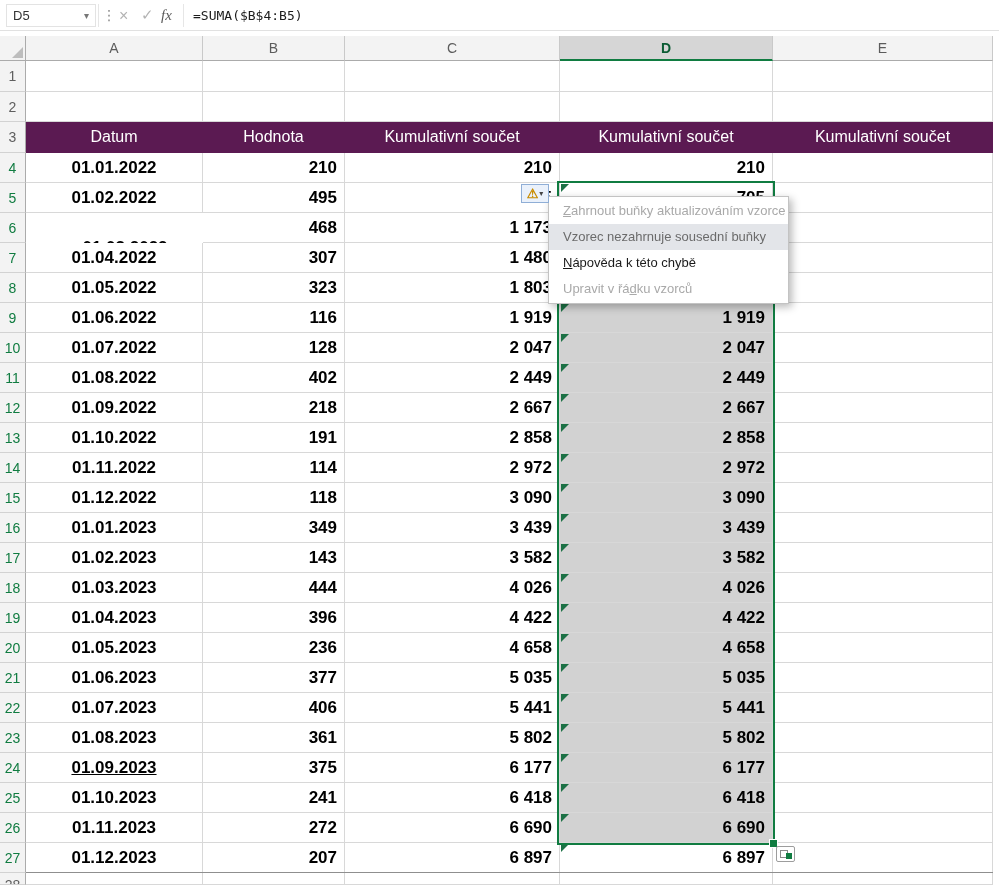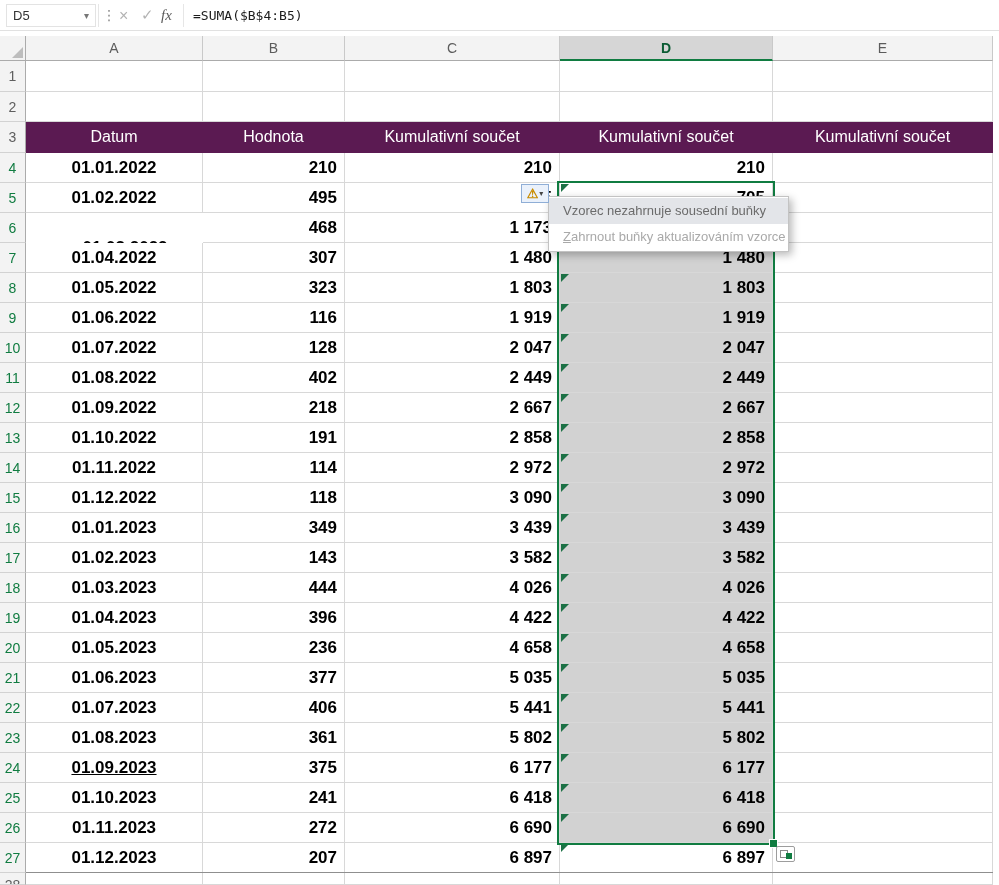--- a/index.html
+++ b/index.html
@@ -288,17 +288,19 @@
     <span class="qa-ico"></span>
     <span class="qa-ico2"></span>
   </div>
 
   <div class="err-btn">
     <span class="warn-ico">⚠</span>
     <span class="warn-arr">▾</span>
   </div>
 
   <div class="error-menu" id="error-menu">
+      <div class="menu-item disabled"><u>Z</u>ahrnout buňky aktualizováním vzorce</div>
       <div class="menu-item title">Vzorec nezahrnuje sousední buňky</div>
-      <div class="menu-item disabled"><u>Z</u>ahrnout buňky aktualizováním vzorce</div>
+      <div class="menu-item normal"><u>N</u>ápověda k této chybě</div>
+      <div class="menu-item disabled">Upravit v řá<u>d</u>ku vzorců</div>
     </div>
 
 </div>
 
 </body></html>

